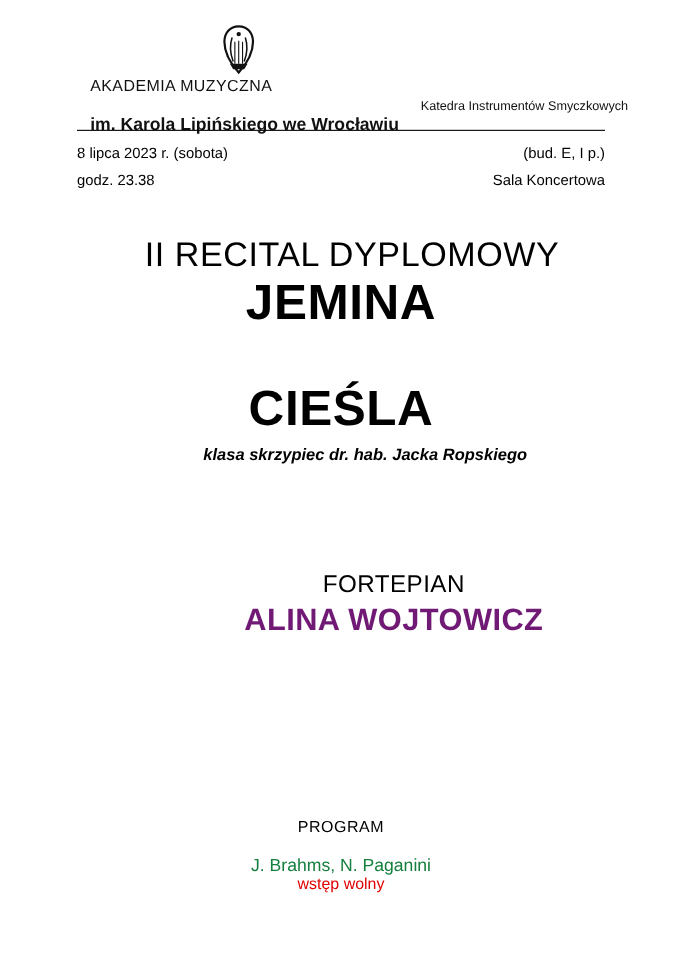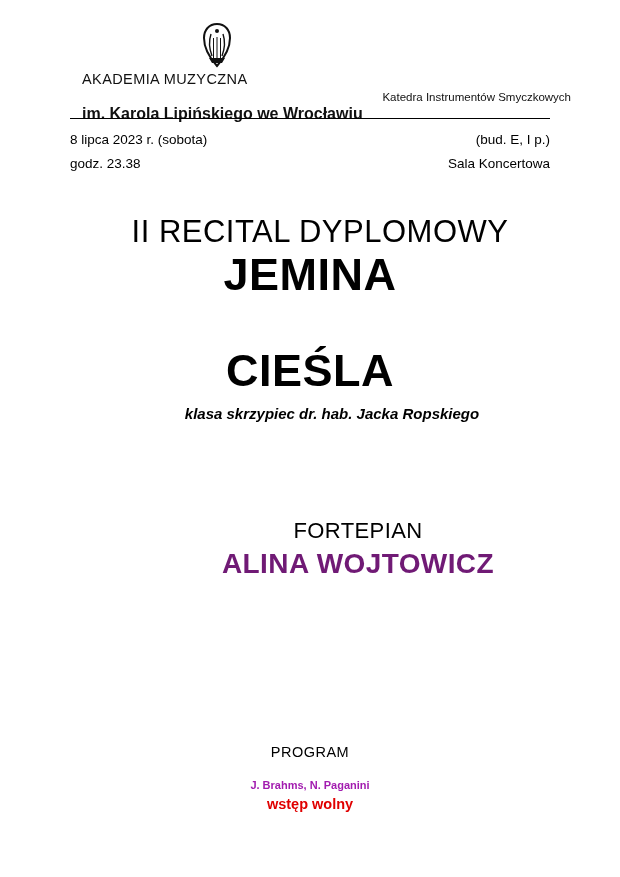--- a/index.html
+++ b/index.html
@@ -169,34 +169,34 @@
     width: 620px;
     text-align: center;
     margin-top: 48px;
   }
   .program-label {
     font-size: 14.5px;
     letter-spacing: 0.5px;
     color: #000000;
   }
   .program-composers {
-    font-size: 11px;
-    font-weight: bold;
+    font-size: 16px;
+    font-weight: normal;
     margin-top: 19px;
-    color: #a21caf;
+    color: #15803d;
   }
 
   .free-entry {
     position: absolute;
     left: 0;
     top: 796px;
     width: 620px;
     text-align: center;
     font-size: 14.5px;
-    font-weight: bold;
+    font-weight: normal;
     color: #e00000;
   }
 </style>
 </head>
 <body>
 
 <div class="page">
 
   <div class="header">
     <div class="logo-block">

